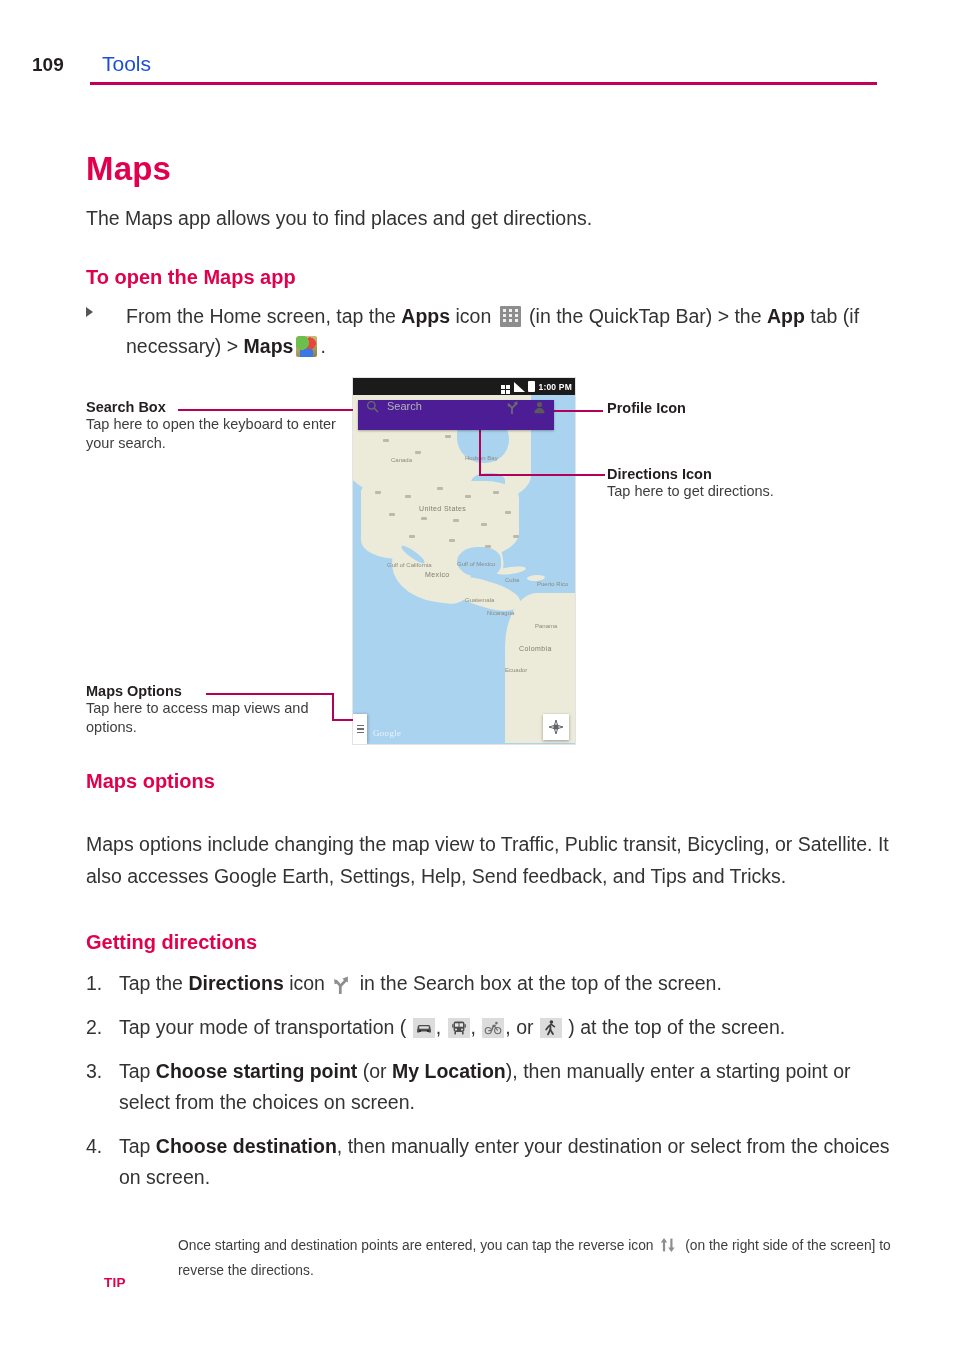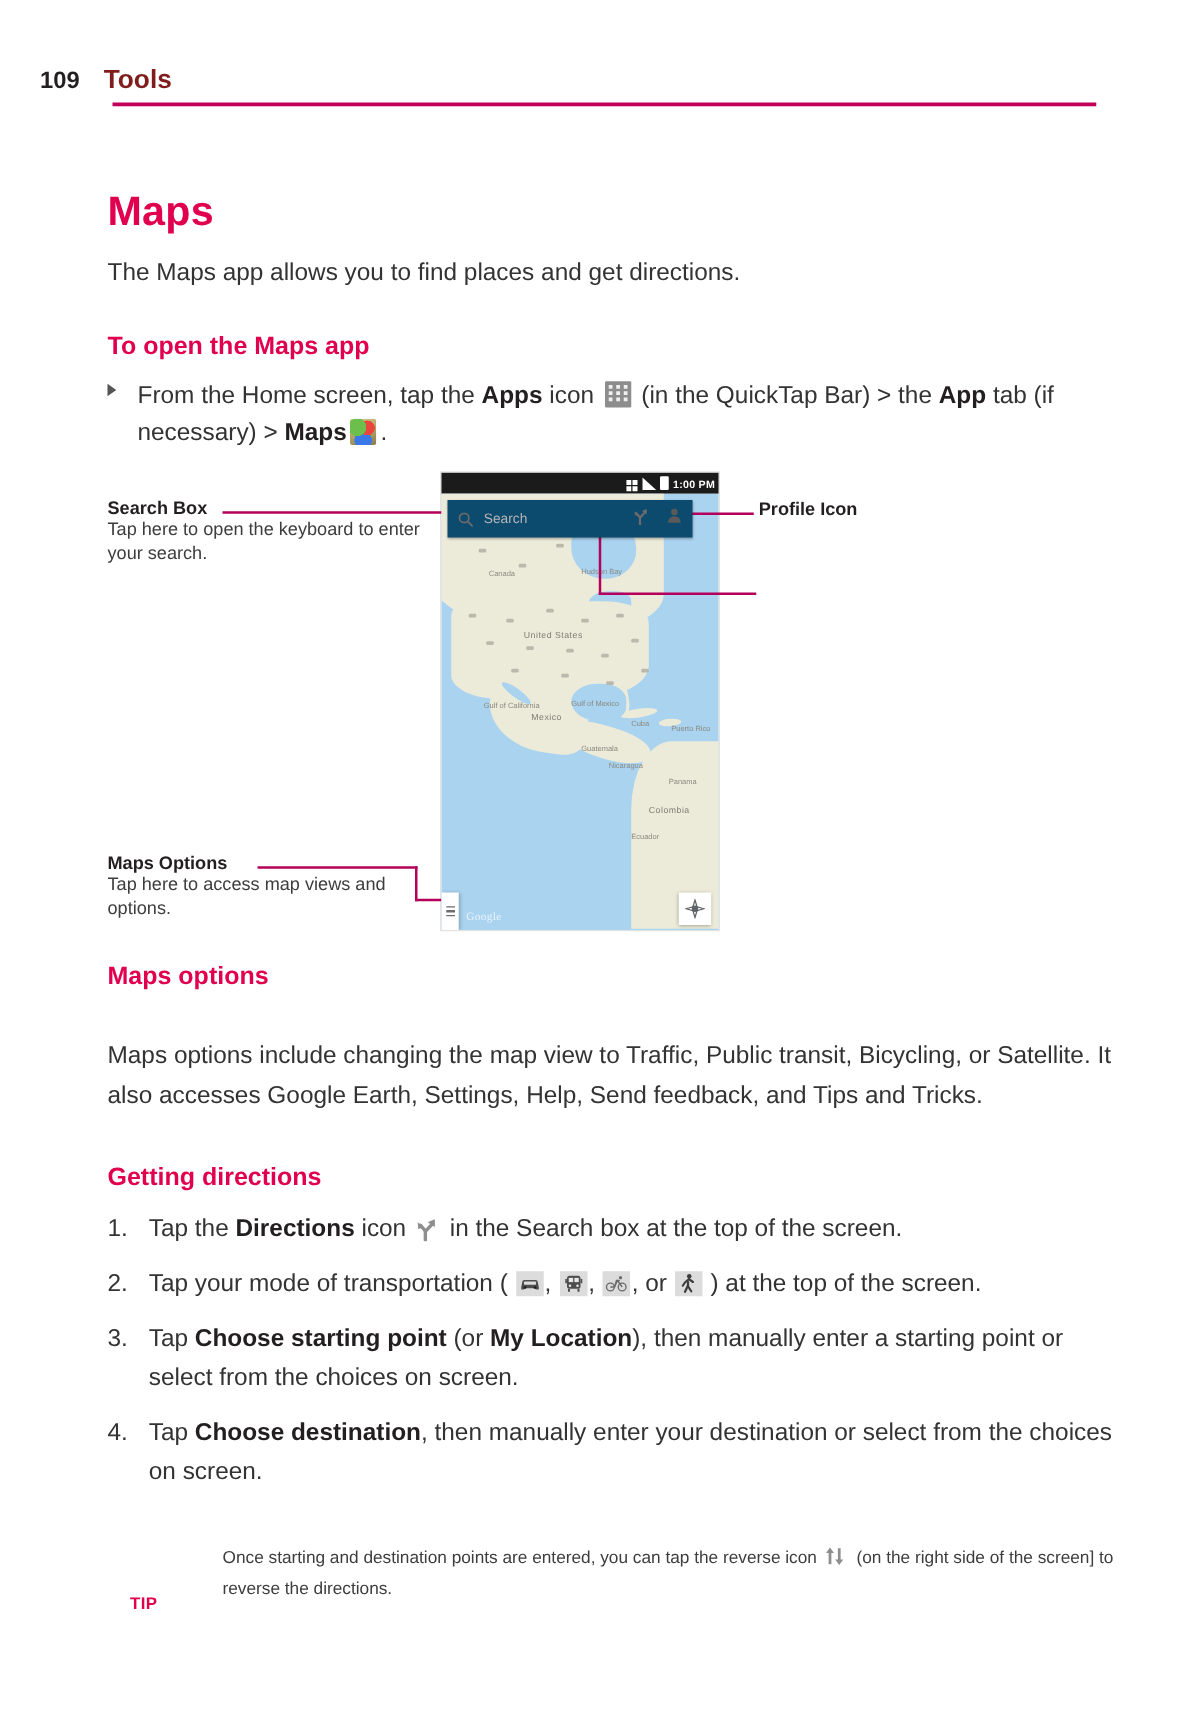--- a/index.html
+++ b/index.html
@@ -15,22 +15,22 @@
 
   
   .page-header {
     position:absolute; left:0; top:48px; width:954px; height:40px;
   }
   .page-number {
     position:absolute; left:32px; top:6px;
     font-size:19px; font-weight:bold; color:#231f20; letter-spacing:0px;
   }
   .header-title {
-    position:absolute; left:83px; top:4px;
-    font-size:21px; color:#7f1d1d; font-weight:bold;
+    position:absolute; left:102px; top:4px;
+    font-size:21px; color:#1d4ed8; font-weight:normal;
   }
   .header-rule {
     position:absolute; left:90px; top:34px; width:787px; height:2.5px;
     background:#c2005a;
   }
 
   
   .content { position:absolute; left:0; top:0; width:954px; height:1372px; }
 
   h1.maps-title {
@@ -52,21 +52,21 @@
     position:absolute; left:86px; top:301px; width:800px;
     font-size:19.5px; color:#333; line-height:30px;
   }
   .bullet-arrow {
     position:absolute; left:0px; top:6px;
     width:0; height:0;
     border-left:7px solid #555;
     border-top:5px solid transparent;
     border-bottom:5px solid transparent;
   }
-  .bullet-text { display:block; margin-left:24px; }
+  .bullet-text { display:block; margin-left:40px; }
   b, strong { font-weight:bold; color:#231f20; }
 
   
   .icon-inline { display:inline-block; vertical-align:-4px; }
 
   .apps-icon {
     width:21px; height:21px; background:#8d8d8d;
     position:relative; border-radius:1px; margin:0 3px;
   }
   .apps-icon i {
@@ -103,22 +103,22 @@
     position:absolute; right:3px; top:1px; height:15px;
     display:flex; align-items:center; gap:3px;
   }
   .sb-time { color:#fff; font-size:8.5px; font-weight:bold; letter-spacing:0.2px; }
   .sb-bat { width:7px; height:11px; background:#fff; border-radius:1px; }
   .sb-sig { width:0;height:0;border-left:11px solid #ffffff;border-top:10px solid transparent; }
   .sb-wifi { width:10px; height:11px; position:relative; }
 
   .searchbar {
     position:absolute; left:5px; top:22px; width:196px; height:30px;
-    background:#0c4a6e; box-shadow:0 1px 2px rgba(0,0,0,.30);
-    display:flex; align-items:center; padding:0 8px; z-index:4;
+    background:#4c1d95; box-shadow:0 1px 2px rgba(0,0,0,.30);
+    display:flex; padding:0 8px; z-index:4;
   }
   .search-placeholder {
     font-size:11px; color:#b5b5b5; margin-left:8px; flex:1;
   }
   .sb-icon-dir { margin-right:14px; }
   .map-canvas {
     position:absolute; left:0; top:17px; width:100%; height:351px;
     background:#aad3f0;
     overflow:hidden;
   }
@@ -318,20 +318,24 @@
       <div class="c-title">Search Box</div>
       <div class="c-body">Tap here to open the keyboard to enter your search.</div>
     </div>
     <div class="rule-line" style="left:178px;top:39px;width:175px;height:2px;"></div>
 
     <div class="callout c-profile">
       <div class="c-title">Profile Icon</div>
     </div>
     <div class="rule-line" style="left:551px;top:40px;width:52px;height:2px;"></div>
 
+    <div class="callout c-directions">
+      <div class="c-title">Directions Icon</div>
+      <div class="c-body">Tap here to get directions.</div>
+    </div>
 
     <div class="rule-line" style="left:479px;top:44px;width:2px;height:62px;"></div>
     <div class="rule-line" style="left:479px;top:104px;width:126px;height:2px;"></div>
 
     <div class="callout c-mapsopt">
       <div class="c-title">Maps Options</div>
       <div class="c-body">Tap here to access map views and options.</div>
     </div>
     <div class="rule-line" style="left:206px;top:323px;width:128px;height:2px;"></div>
     <div class="rule-line" style="left:332px;top:323px;width:2px;height:28px;"></div>

